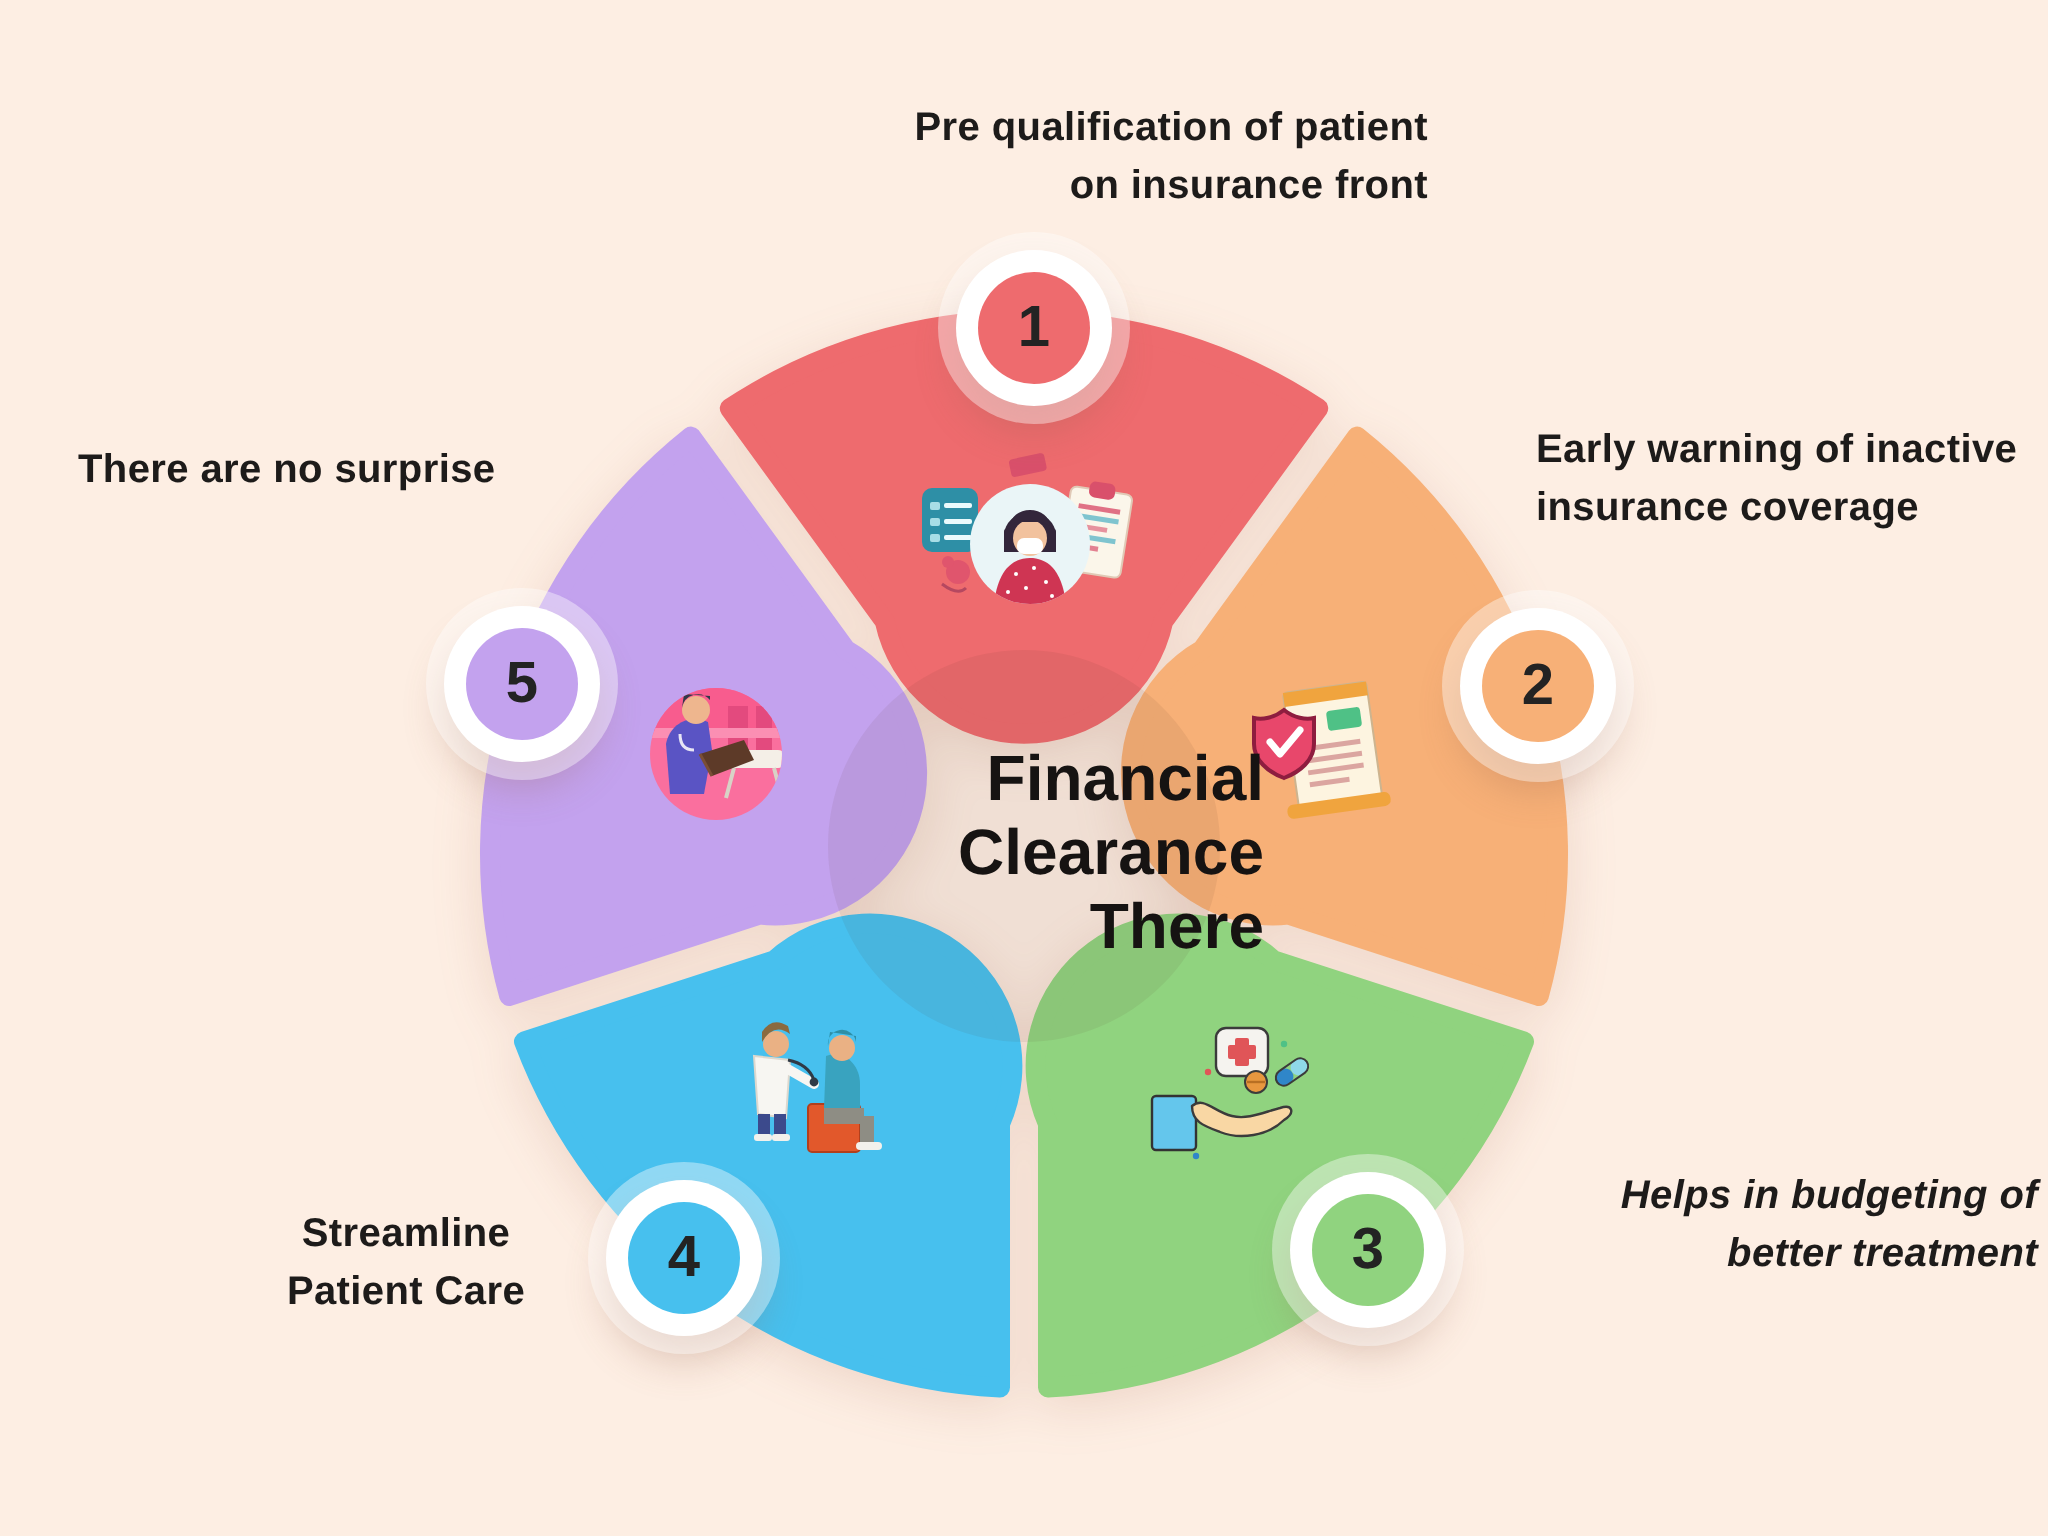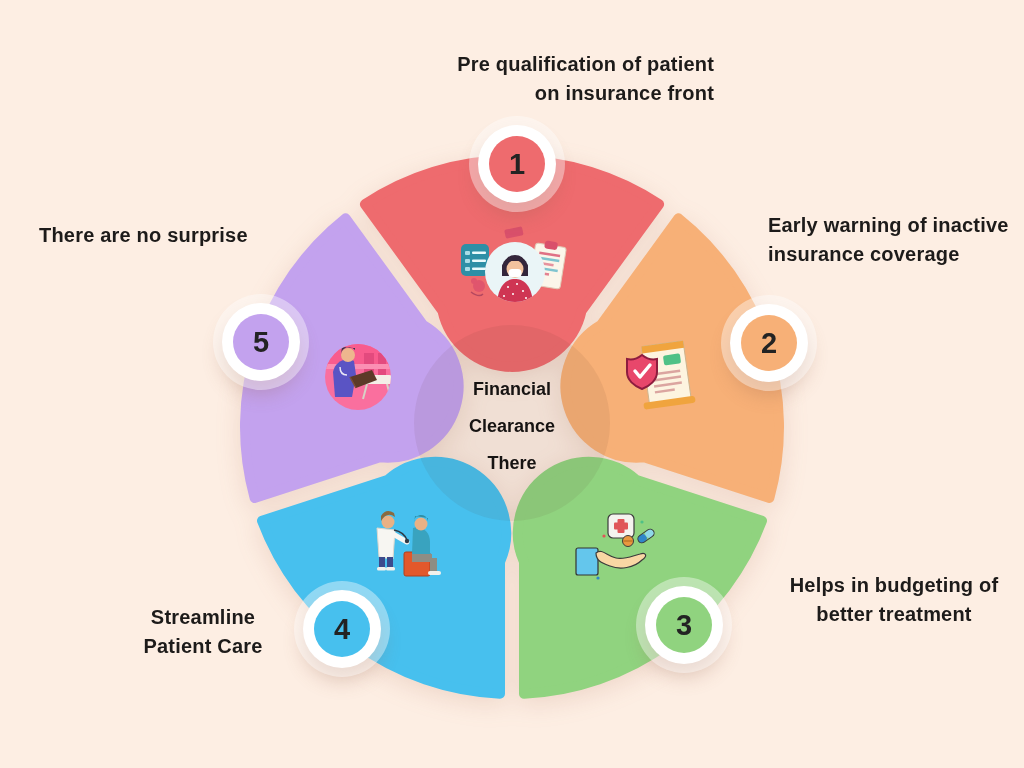--- a/index.html
+++ b/index.html
@@ -4,25 +4,25 @@
 <style>
   html,body{margin:0;padding:0;}
   body{font-family:"Liberation Sans", sans-serif;}
   #stage{position:relative;width:1024px;height:768px;background:#fdeee3;overflow:hidden;}
   #wheel-svg{position:absolute;left:0;top:0;}
   .petals{filter:drop-shadow(0 6px 12px rgba(160,95,70,.16));}
   .label{position:absolute;font-weight:700;font-size:20px;line-height:29px;color:#1d1b1a;letter-spacing:.2px;}
   .label span{display:block;}
   .label-1{left:334px;top:50px;width:380px;text-align:right;}
   .label-2{left:768px;top:211px;width:260px;text-align:left;}
-  .label-3{left:769px;top:571px;width:250px;text-align:center;}
+  .label-3{left:769px;top:584px;width:250px;text-align:right;font-style:italic;}
   .label-4{left:93px;top:603px;width:220px;text-align:center;}
   .label-5{left:39px;top:221px;width:250px;text-align:left;}
-  .center-title{position:absolute;left:392px;top:371px;width:240px;text-align:center;
-    font-weight:700;font-size:18px;line-height:37px;color:#161312;}
+  .center-title{position:absolute;left:392px;top:371px;width:240px;text-align:right;
+    font-weight:700;font-size:32px;line-height:37px;color:#161312;}
   .center-title span{display:block;}
   .badge{position:absolute;width:78px;height:78px;margin-left:-39px;margin-top:-39px;border-radius:50%;
     background:#fff;display:flex;align-items:center;justify-content:center;
     box-shadow:0 0 0 9px rgba(255,255,255,.40), 0 12px 20px rgba(150,95,75,.30);}
   .badge-inner{width:56px;height:56px;border-radius:50%;display:flex;align-items:center;justify-content:center;
     font-weight:700;font-size:29px;color:#232323;}
 </style>
 </head>
 <body>
 

